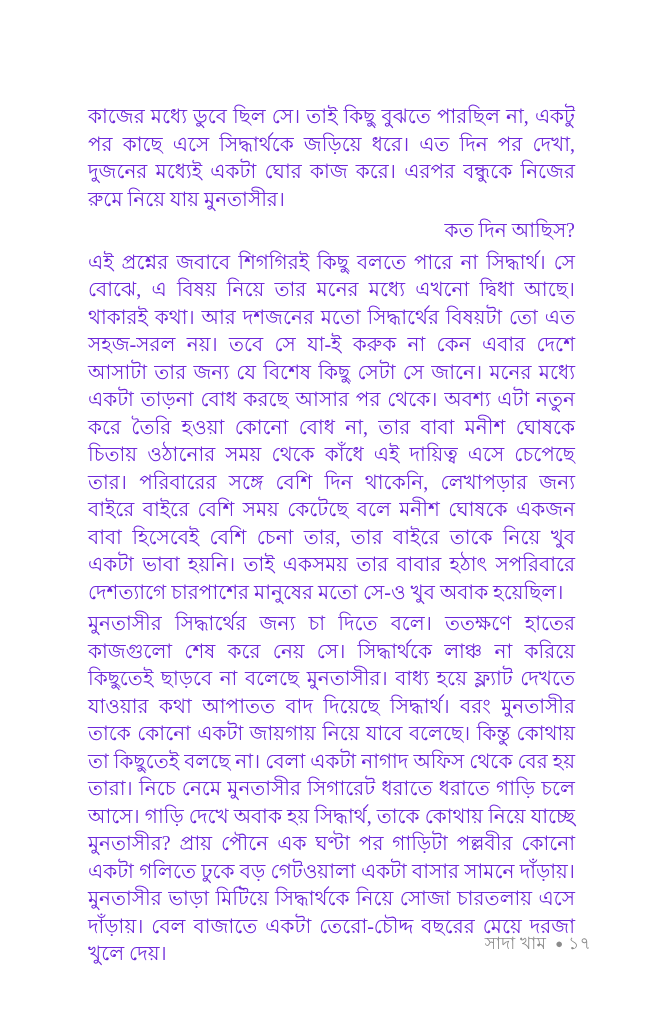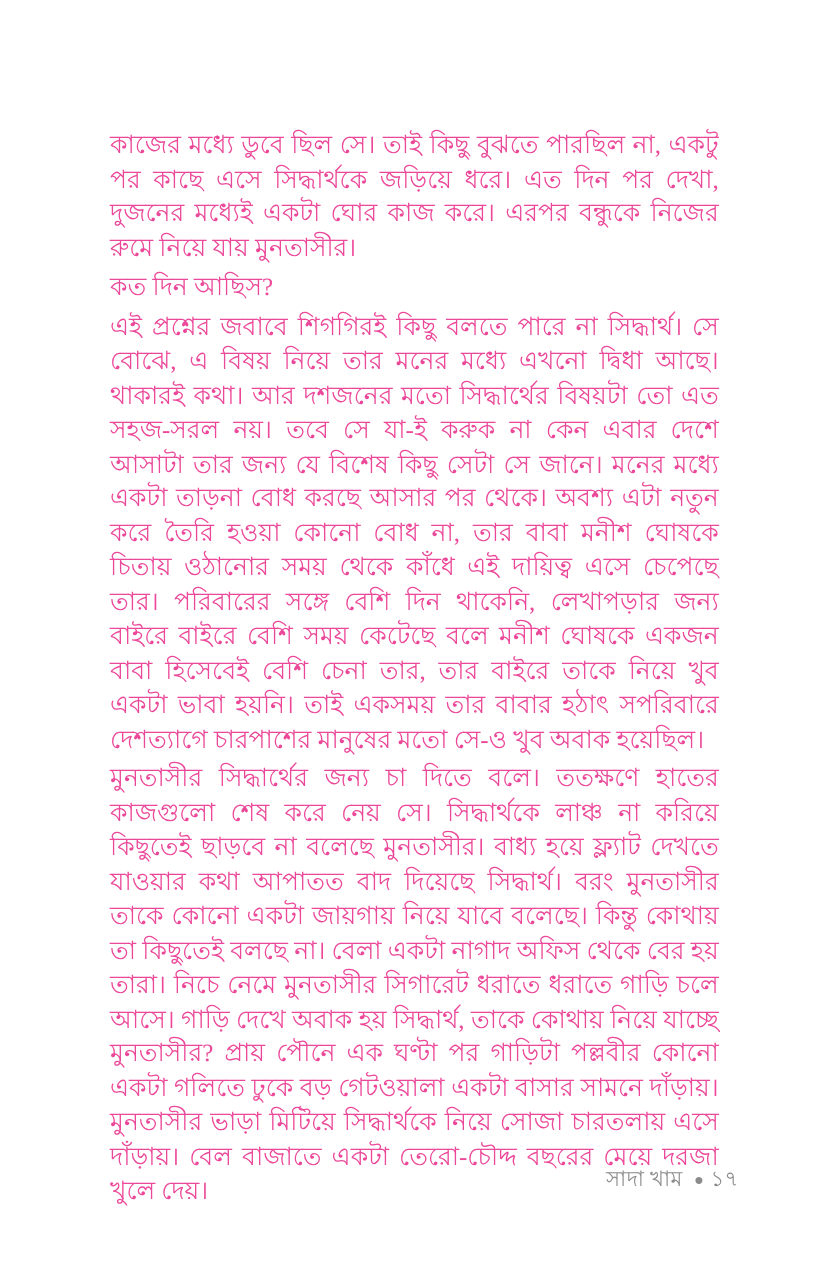--- a/index.html
+++ b/index.html
@@ -24,24 +24,24 @@
     left: 88px;
     right: 88px;
   }
   .para {
     margin: 0 0 4px 0;
     font-size: 20px;
     line-height: 27.5px;
     text-align: justify;
     text-justify: inter-word;
     hyphens: none;
-    color: #ec4899;
+    color: #6d28d9;
   }
   .para.dialogue {
-    text-align: left;
+    text-align: right;
   }
   .footer {
     position: absolute;
     left: 88px;
     right: 72px;
     top: 930px;
     text-align: right;
     font-size: 17px;
     color: #8b8b8b;
     letter-spacing: 0.3px;

